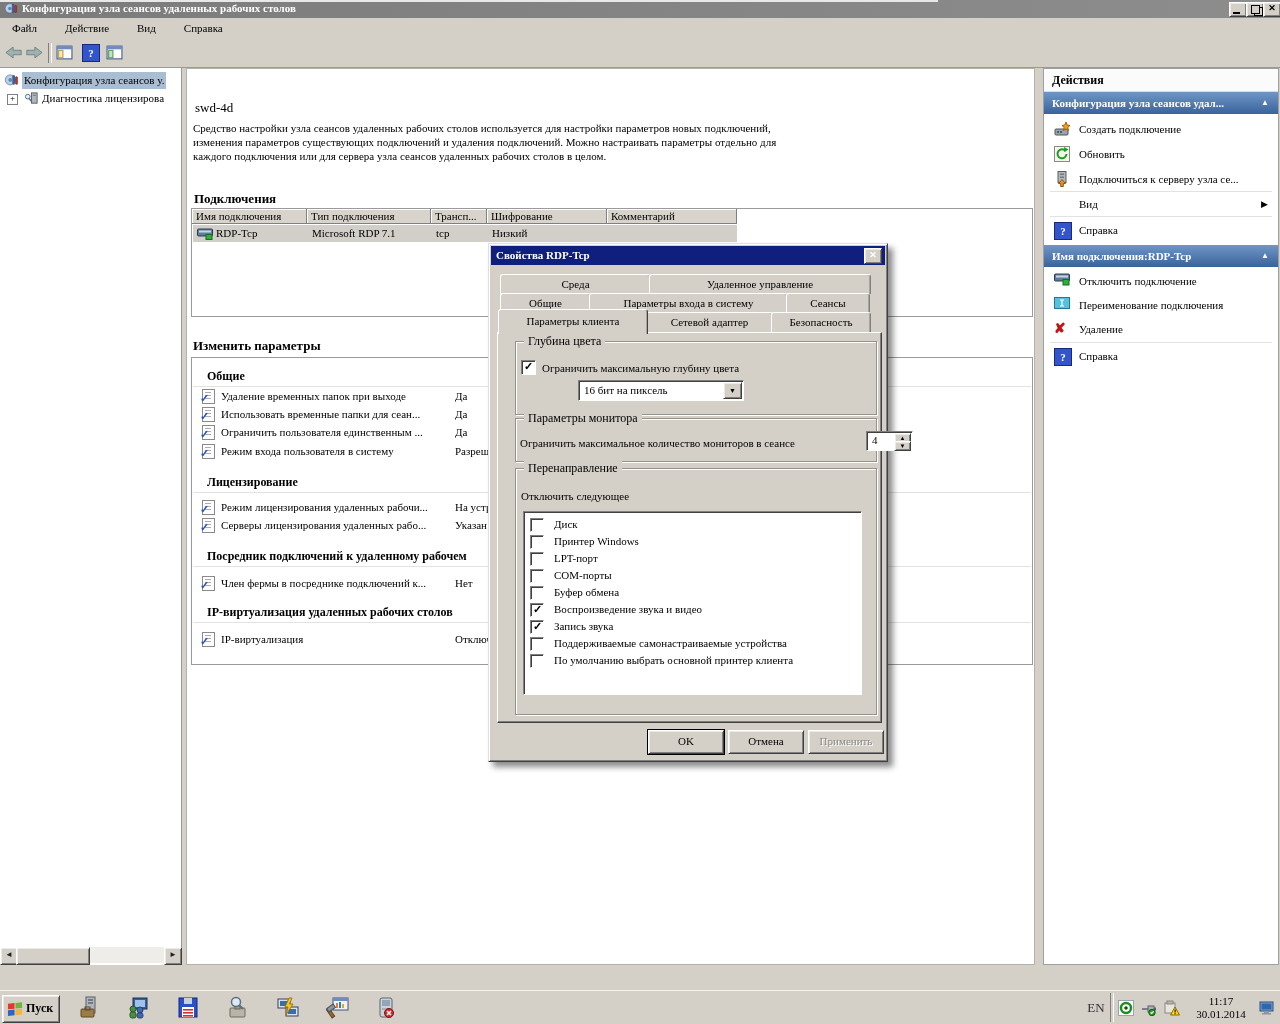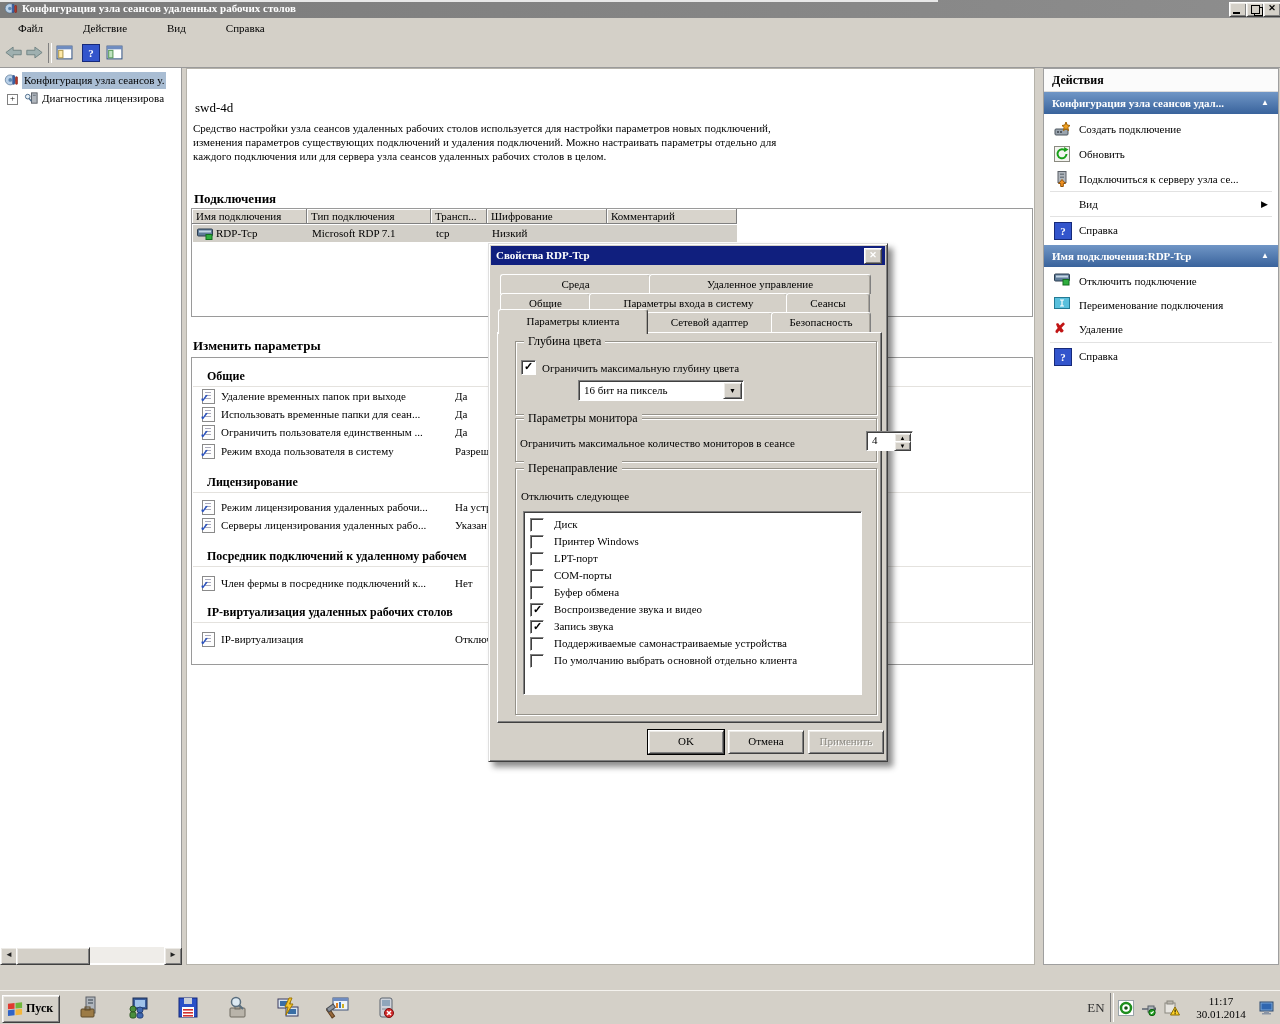--- a/index.html
+++ b/index.html
@@ -14,21 +14,21 @@
   .legend{position:absolute;top:-8px;left:8px;background:#d4d0c8;padding:0 4px;font-size:12px;line-height:14px;}
   
   .titlebar{left:0;top:0;width:1280px;height:18px;background:linear-gradient(90deg,#7b7b7b,#8d8d8d);}
   .titletxt{left:22px;top:2px;font-size:11px;font-weight:bold;color:#fff;}
   .winbtn{width:16px;height:13px;top:2px;font-size:9px;line-height:11px;text-align:center;font-weight:bold;color:#000;}
   .minbar{position:absolute;left:3px;bottom:2px;width:7px;height:2px;background:#000;}
   .restsq{position:absolute;left:4px;top:2px;width:7px;height:7px;border:1px solid #000;background:#d4d0c8;}
   .restsq2{position:absolute;left:7px;top:4px;width:7px;height:7px;border:1px solid #000;background:#d4d0c8;}
   
   .menubar{left:0;top:18px;width:1280px;height:21px;background:#d4d0c8;}
-  .menuitem{display:inline-block;padding:0 18px;font-size:11px;line-height:21px;cursor:default;}
+  .menuitem{display:inline-block;padding:0 12px;font-size:11px;line-height:21px;cursor:default;}
   .toolbar{left:0;top:39px;width:1280px;height:28px;background:#d4d0c8;border-bottom:1px solid #9a9a9a;}
   .tsep{position:absolute;top:4px;width:2px;height:20px;border-left:1px solid #808080;border-right:1px solid #fff;}
   .helpbox{background:#3355cc;color:#fff;font-weight:bold;font-size:11px;text-align:center;line-height:16px;
     width:16px;height:16px;border:1px solid #16297a;}
   
   .treepanel{left:0;top:68px;width:181px;height:897px;background:#fff;border-right:1px solid #9a9a9a;}
   .centerpanel{left:186px;top:68px;width:849px;height:897px;background:#fff;border:1px solid #b5b2aa;box-sizing:border-box;}
   .actpanel{left:1043px;top:68px;width:236px;height:897px;background:#fff;border:1px solid #9f9f9f;box-sizing:border-box;}
   .treeitem{font-size:11px;line-height:17px;}
   .sel{background:#a9bdd3;}
@@ -451,21 +451,21 @@
       <div class="lbrow" style="top:106px;">
           <span class="cb small abs cbx checked"></span>
           <span class="txt nw">Запись звука</span>
         </div>
       <div class="lbrow" style="top:123px;">
           <span class="cb small abs cbx"></span>
           <span class="txt nw">Поддерживаемые самонастраиваемые устройства</span>
         </div>
       <div class="lbrow" style="top:140px;">
           <span class="cb small abs cbx"></span>
-          <span class="txt nw">По умолчанию выбрать основной отдельно клиента</span>
+          <span class="txt nw">По умолчанию выбрать основной принтер клиента</span>
         </div>
     </div>
 
     <span class="btn raised default" style="left:159px;top:486px;">OK</span>
     <span class="btn raised" style="left:239px;top:486px;">Отмена</span>
     <span class="btn raised disabled" style="left:319px;top:486px;">Применить</span>
   </div>
 
   <div class="abs" style="left:0;top:965px;width:1280px;height:25px;background:#d4d0c8;"></div>
 

